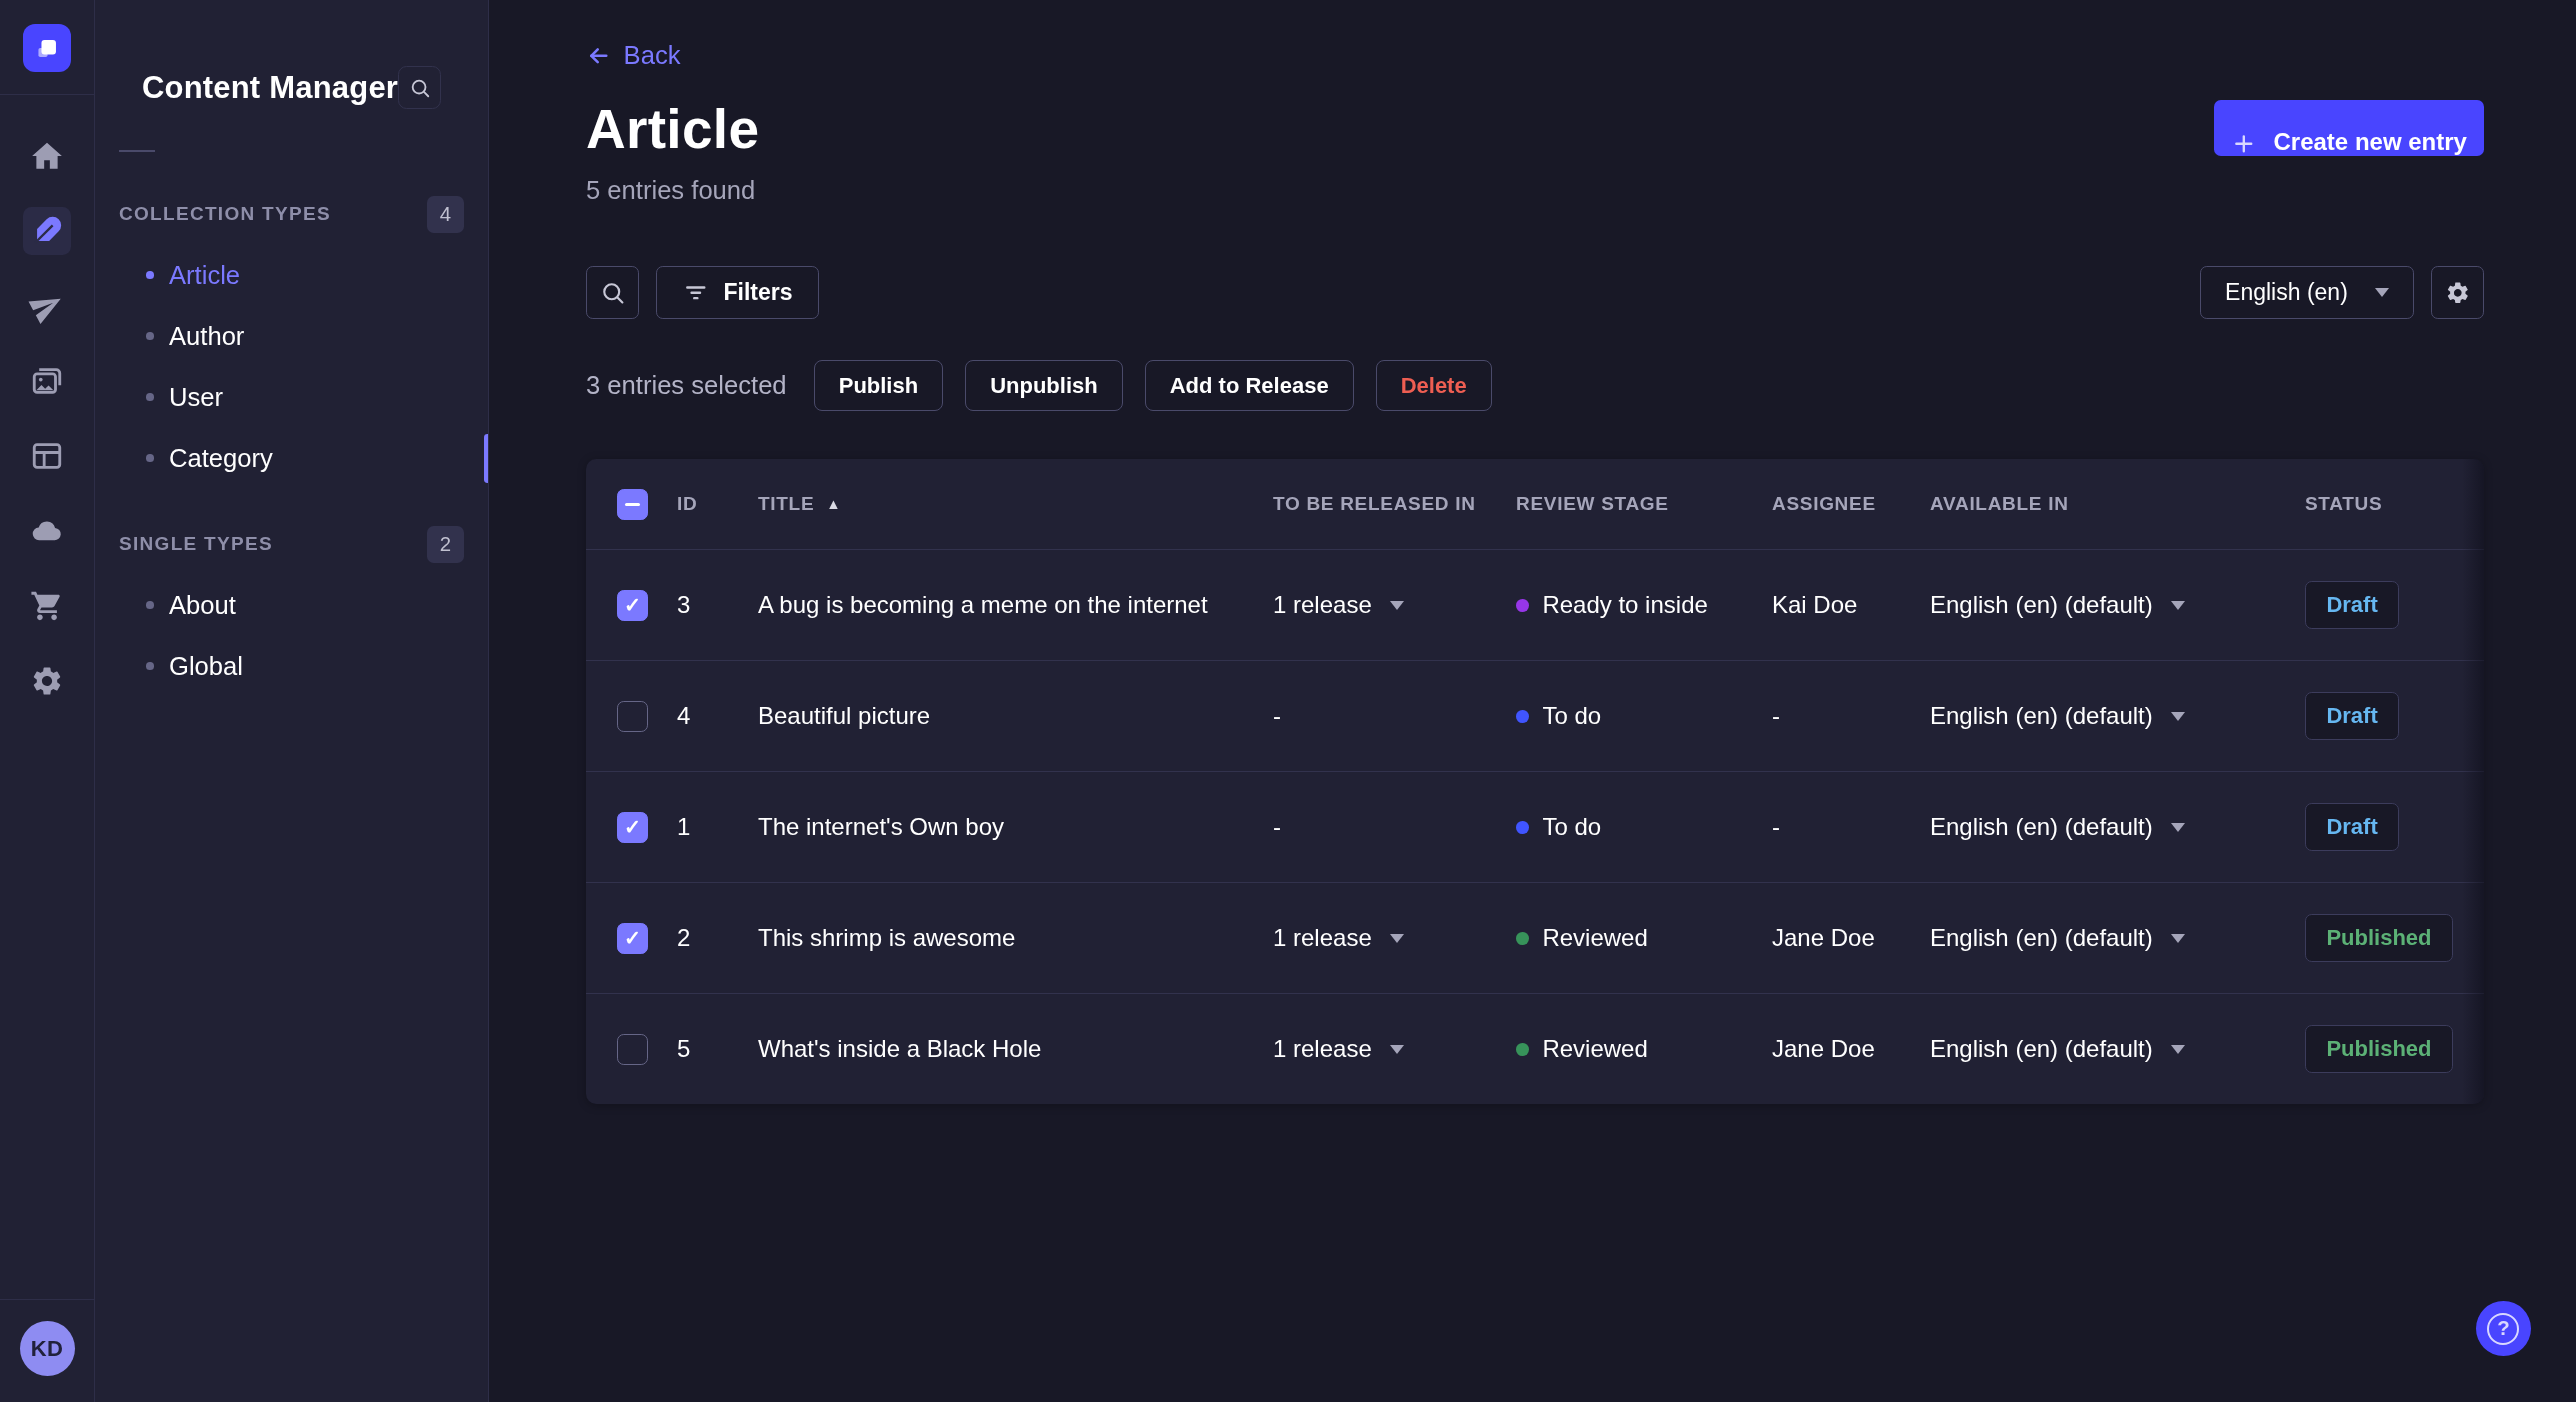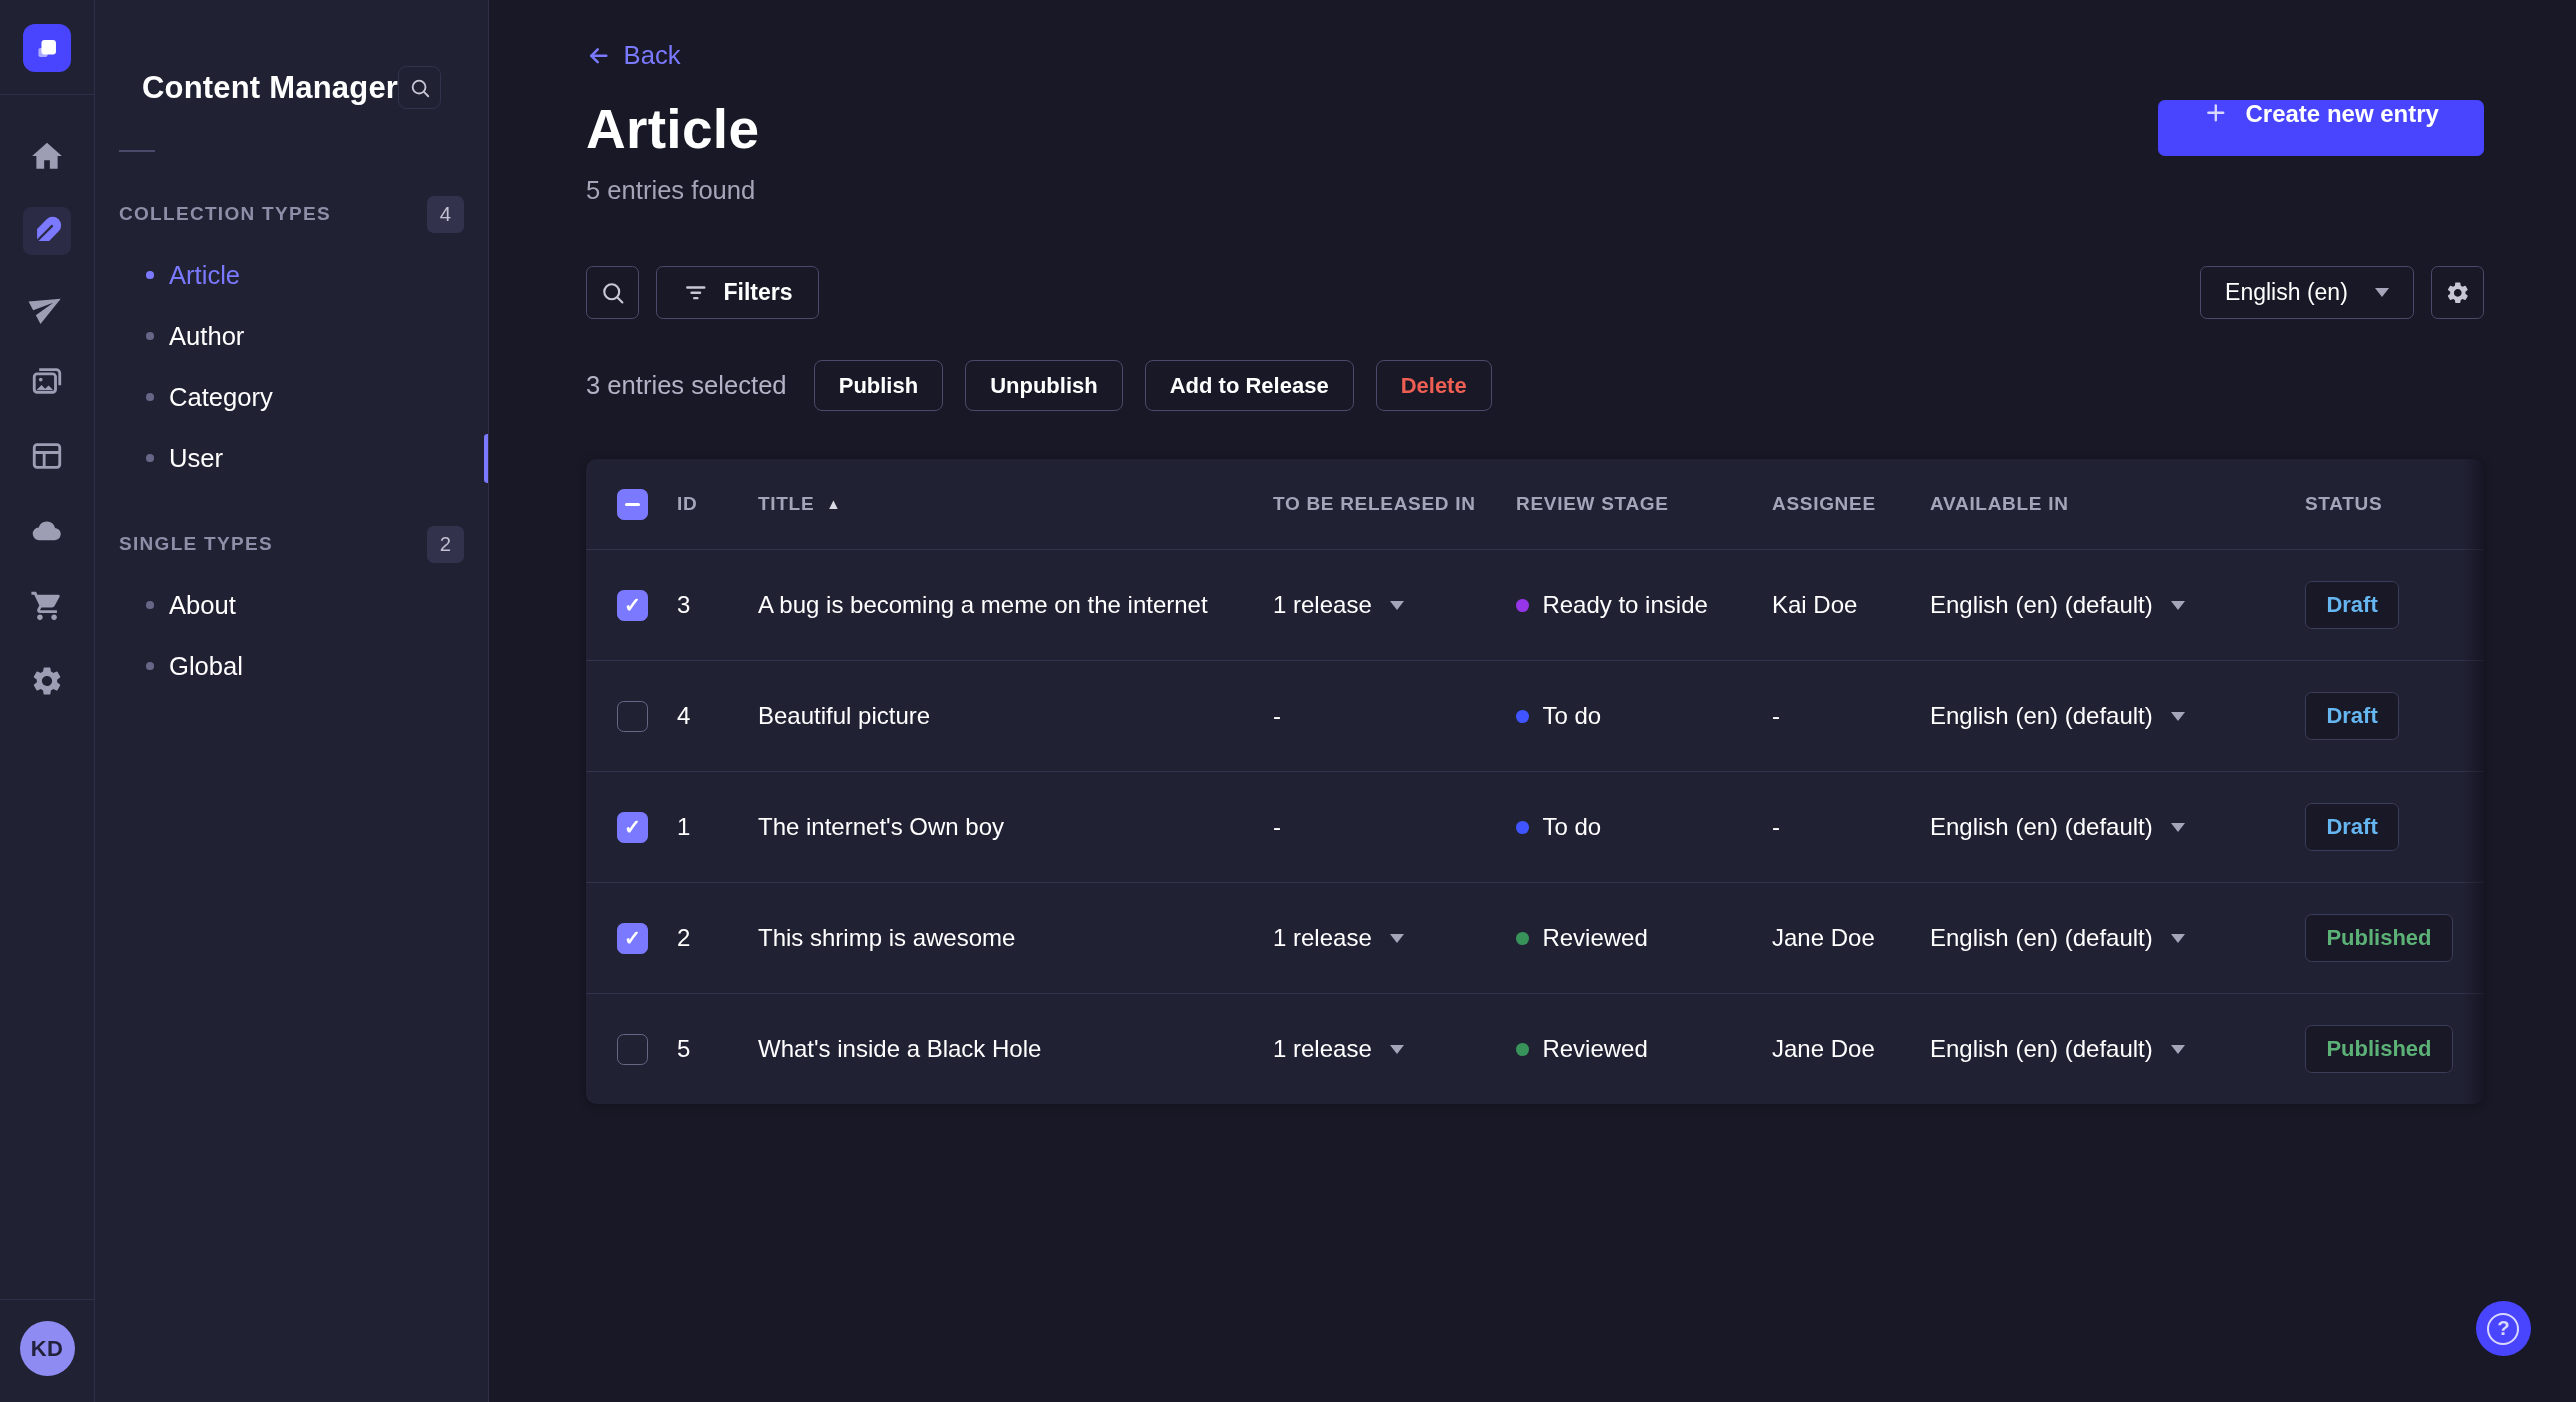--- a/index.html
+++ b/index.html
@@ -34,21 +34,21 @@
   .sb-item.active .bullet { background:#7b79ff; }
   .active-bar { position:absolute; right:0; top:434px; width:4.3px; height:49px; background:#7b79ff; border-radius:3.4px 0 0 3.4px; }
 
   
   .main { flex:1; height:100%; position:relative; padding:41px 96px 0 97px; }
   .back-row { display:flex; align-items:center; gap:12px; color:#7b79ff; font-size:25.6px; cursor:pointer; width:max-content; }
   .back-row svg { width:25.6px; height:25.6px; }
   .title-row { display:flex; align-items:flex-start; justify-content:space-between; margin-top:27px; }
   .page-title { color:#ffffff; font-size:55px; font-weight:bold; letter-spacing:0.3px; }
   .subtitle { color:#a5a5ba; font-size:25.6px; margin-top:15.3px; }
-  .btn-primary { background:#4945ff; border:none; border-radius:6.8px; height:56px; padding:0 45px; display:flex; align-items:flex-start; gap:17px; color:#ffffff; font-size:24px; font-weight:bold; cursor:pointer; margin-top:3.4px; font-family:inherit; }
+  .btn-primary { background:#4945ff; border:none; border-radius:6.8px; height:56px; padding:0 17px; display:flex; align-items:flex-end; gap:17px; color:#ffffff; font-size:24px; font-weight:bold; cursor:pointer; margin-top:3.4px; font-family:inherit; }
   .btn-primary svg { width:25.6px; height:25.6px; color:#d9d8ff; }
 
   .toolbar { display:flex; align-items:center; justify-content:space-between; margin-top:61px; }
   .toolbar-left, .toolbar-right { display:flex; align-items:flex-start; gap:17px; }
   .icon-btn { width:53px; height:53px; border:0.9px solid #4a4a6a; border-radius:6.8px; background:transparent; color:#c7c7d6; display:flex; align-items:center; justify-content:center; cursor:pointer; }
   .icon-btn svg { width:25.6px; height:25.6px; }
   .btn-ghost { border:0.9px solid #4a4a6a; border-radius:6.8px; background:transparent; height:53px; padding:0 25.6px; display:flex; align-items:center; gap:15.3px; color:#ffffff; font-size:23px; font-weight:bold; cursor:pointer; font-family:inherit; }
   .btn-ghost svg { width:25.6px; height:25.6px; color:#c7c7d6; }
   .select { border:0.9px solid #4a4a6a; border-radius:6.8px; height:53px; padding:0 24px; display:flex; align-items:center; gap:22px; color:#ffffff; font-size:23px; cursor:pointer; background:transparent; font-family:inherit; }
 
@@ -169,25 +169,25 @@
       <div class="sb-item active">
         <span class="bullet"></span>
         <span>Article</span>
       </div>
       <div class="sb-item">
         <span class="bullet"></span>
         <span>Author</span>
       </div>
       <div class="sb-item">
         <span class="bullet"></span>
+        <span>User</span>
+      </div>
+      <div class="sb-item">
+        <span class="bullet"></span>
         <span>Category</span>
-      </div>
-      <div class="sb-item">
-        <span class="bullet"></span>
-        <span>User</span>
       </div>
     </div>
 
     <div class="sb-section">
       <div class="sb-section-head">
         <span class="sb-section-label">SINGLE TYPES</span>
         <span class="sb-count">2</span>
       </div>
       <div class="sb-item">
         <span class="bullet"></span>

